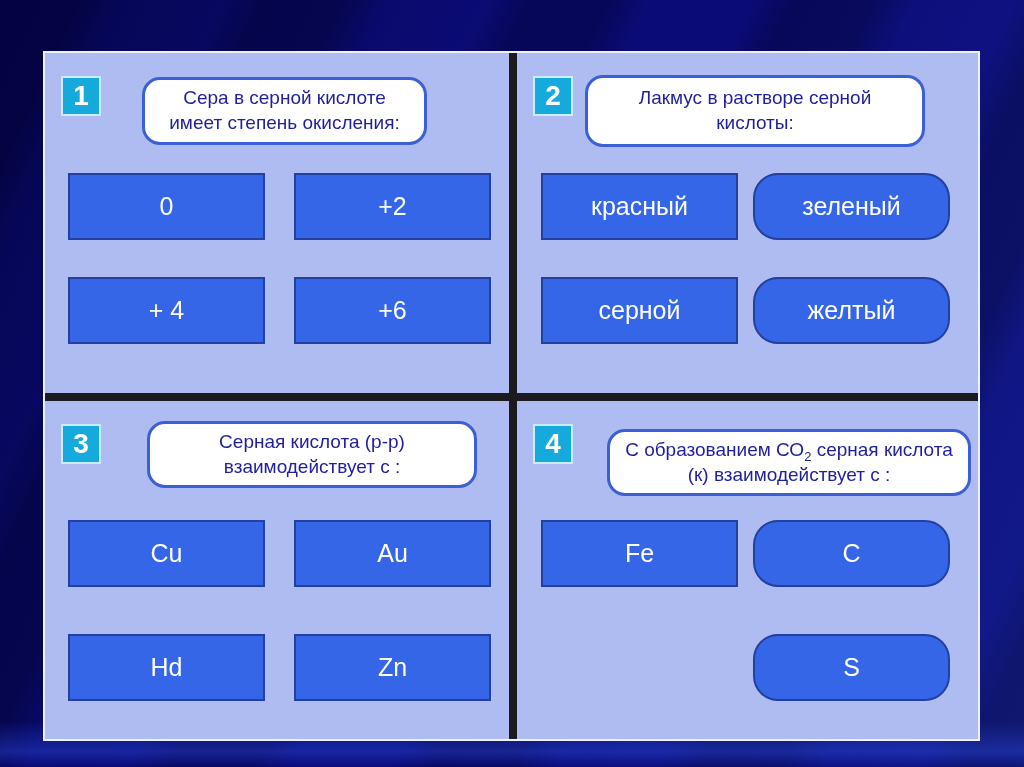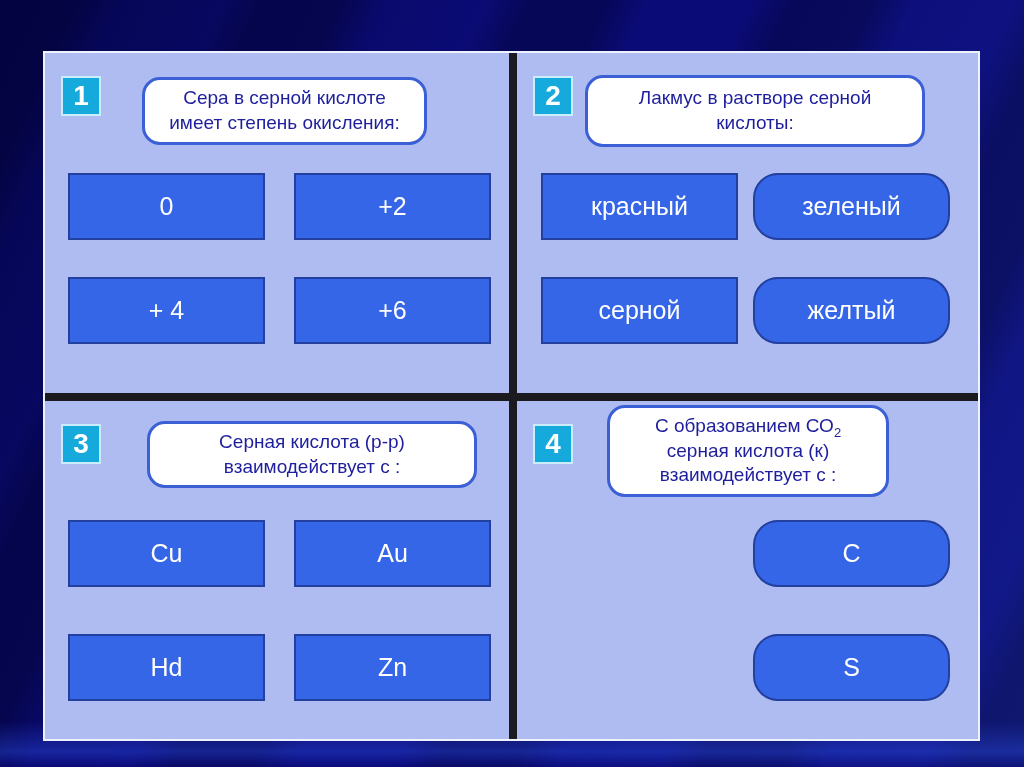--- a/index.html
+++ b/index.html
@@ -52,21 +52,21 @@
     background:#ffffff;
     border:3px solid #3b5fd4;
     border-radius:18px;
     color:#1e1e9e; font-size:19px; line-height:1.3;
     display:flex; align-items:center; justify-content:center;
     text-align:center; padding:6px 12px;
   }
   .q1 .question { left:97px;  top:24px; width:285px; min-height:68px; }
   .q2 .question { left:68px;  top:22px; width:340px; min-height:72px; }
   .q3 .question { left:102px; top:20px; width:330px; min-height:64px; }
-  .q4 .question { left:90px;  top:4px; width:282px; min-height:62px; }
+  .q4 .question { left:90px;  top:28px; width:364px; min-height:62px; }
   .question sub { font-size:13px; line-height:0; }
 
   .answer {
     position:absolute;
     width:197px; height:67px;
     background:#3566e8;
     border:2px solid #24409f;
     color:#ffffff; font-size:25px;
     display:flex; align-items:center; justify-content:center;
     cursor:pointer;
@@ -116,19 +116,20 @@
     <div class="answer a3">Hd</div>
   </div>
 
   <div class="quadrant q4 qbot">
     <div class="badge">4</div>
     <div class="question">
       <span>
         <span>С образованием СО</span><sub>2</sub><span> серная кислота (к) взаимодействует с :</span>
       </span>
     </div>
+    <div class="answer a1">Fe</div>
     <div class="answer a2">C</div>
     <div class="answer a4">S</div>
   </div>
 
   <div class="divider-v"></div>
   <div class="divider-h"></div>
 </div>
 
 </body></html>

